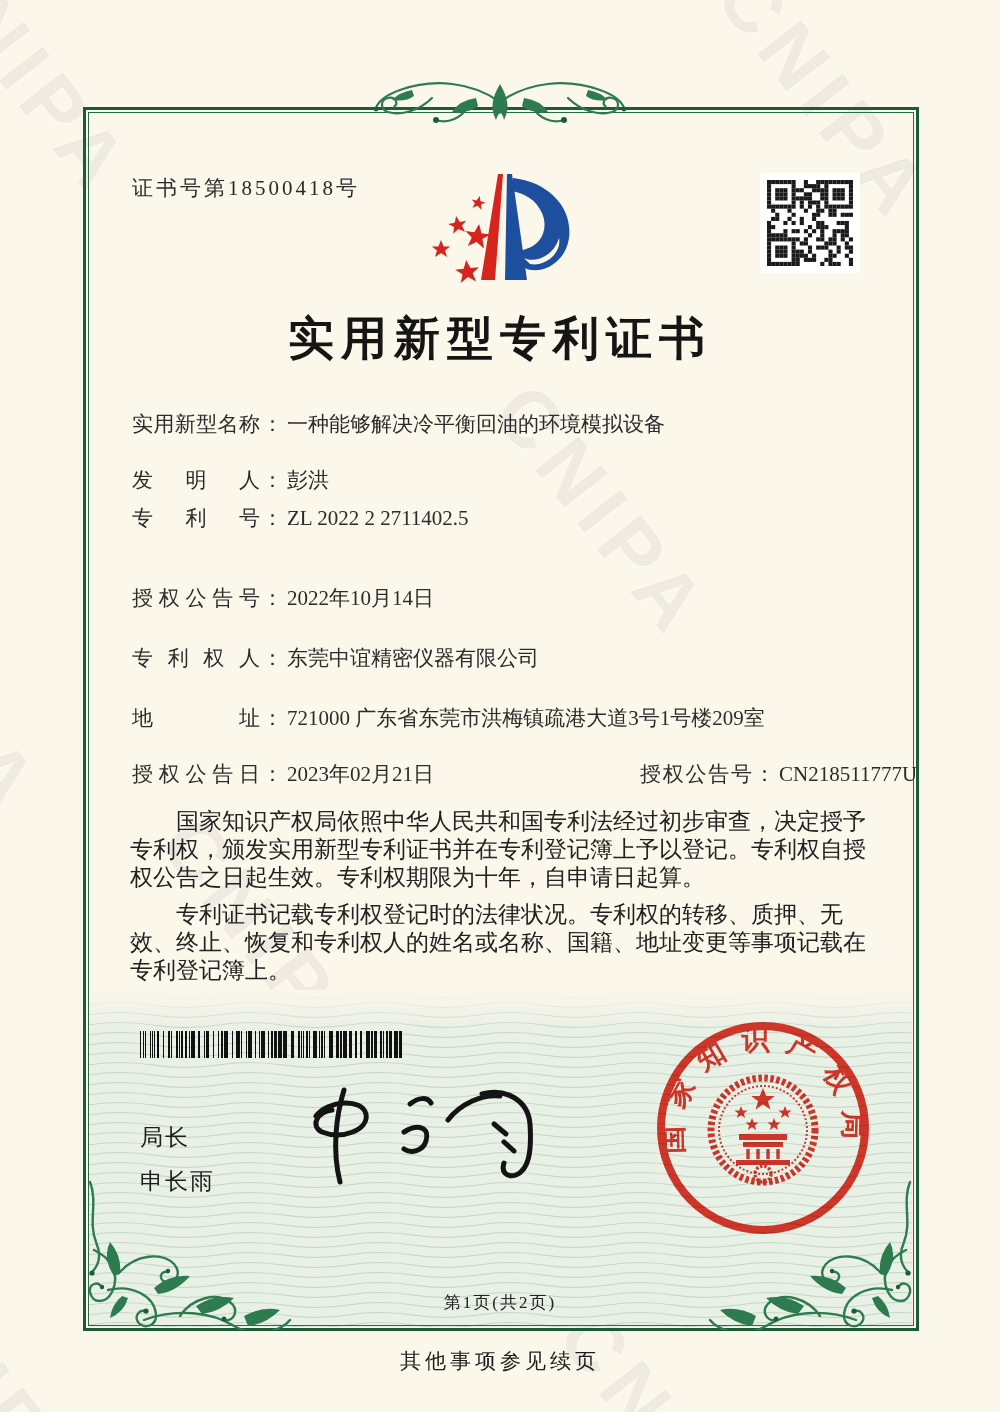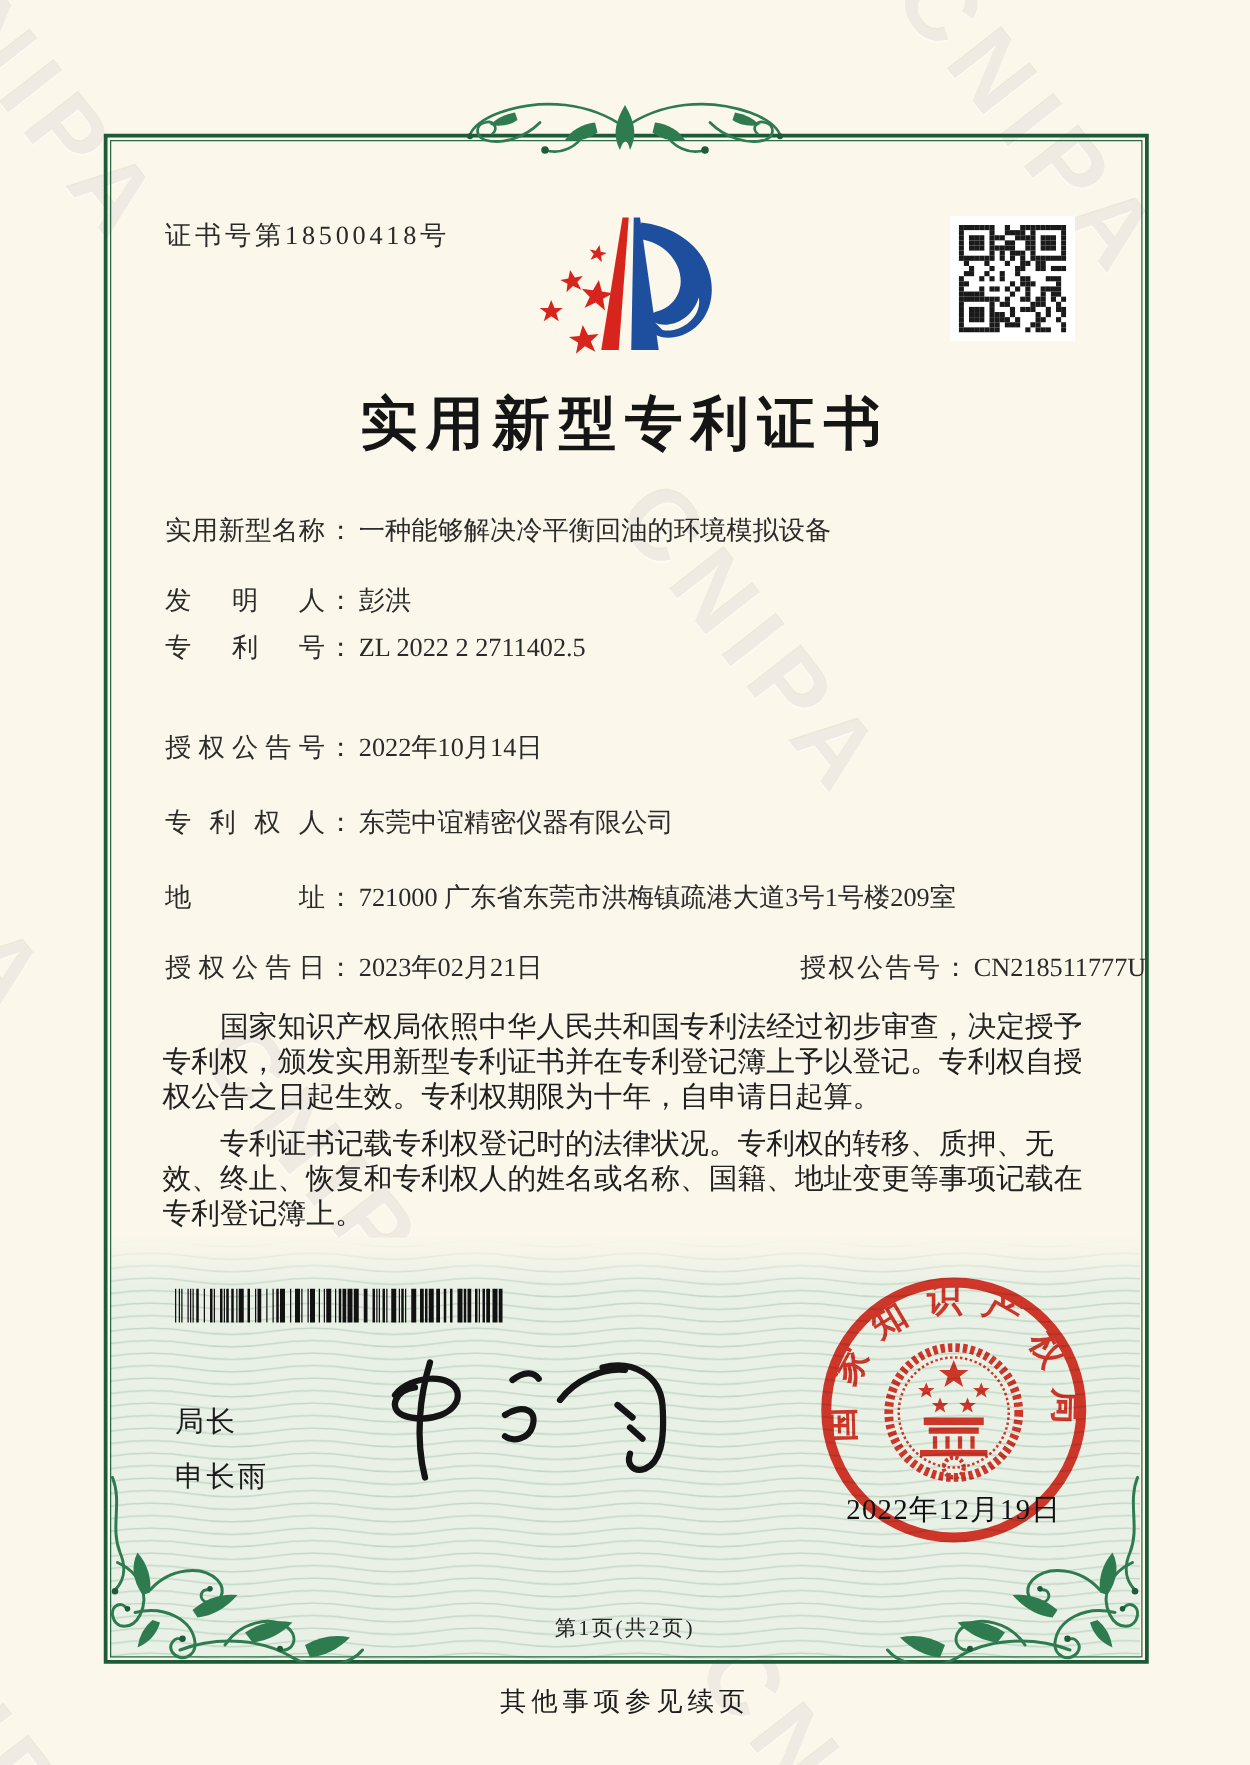--- a/index.html
+++ b/index.html
@@ -598,21 +598,20 @@
       <path d="M46,40 C58,24 92,22 96,38 C99,54 72,64 52,56 C40,50 47,36 62,34"></path>
       <path d="M140,28 c9,-7 17,-7 21,-1"></path>
       <path d="M134,56 c15,-9 26,-4 22,9 c-3,10 -15,13 -22,8"></path>
       <path d="M178,44 c12,-16 34,-26 52,-24"></path>
       <path d="M212,18 C236,12 258,24 260,48 C262,78 258,94 246,99 c-9,3 -15,-3 -12,-12"></path>
       <path d="M224,48 l12,10"></path>
       <path d="M234,66 l10,9"></path>
     </g>
   </svg>
 
-  <div class="seal-date">2022年12月19日</div>
 
   <svg class="seal" width="226" height="226" viewBox="-113 -113 226 226" xmlns="http://www.w3.org/2000/svg">
     <g opacity="0.93">
       <circle cx="0" cy="0" r="102" fill="none" stroke="#e02a1e" stroke-width="8"></circle>
       <defs>
         <path id="sealArc" d="M -76 30 A 81 81 0 1 1 76 30" fill="none"></path>
       </defs>
       <text font-size="28" font-weight="bold" fill="#e02a1e" letter-spacing="15" font-family="Liberation Serif, DejaVu Serif, serif">
         <textPath href="#sealArc" startOffset="50%" text-anchor="middle">国家知识产权局</textPath>
       </text>

